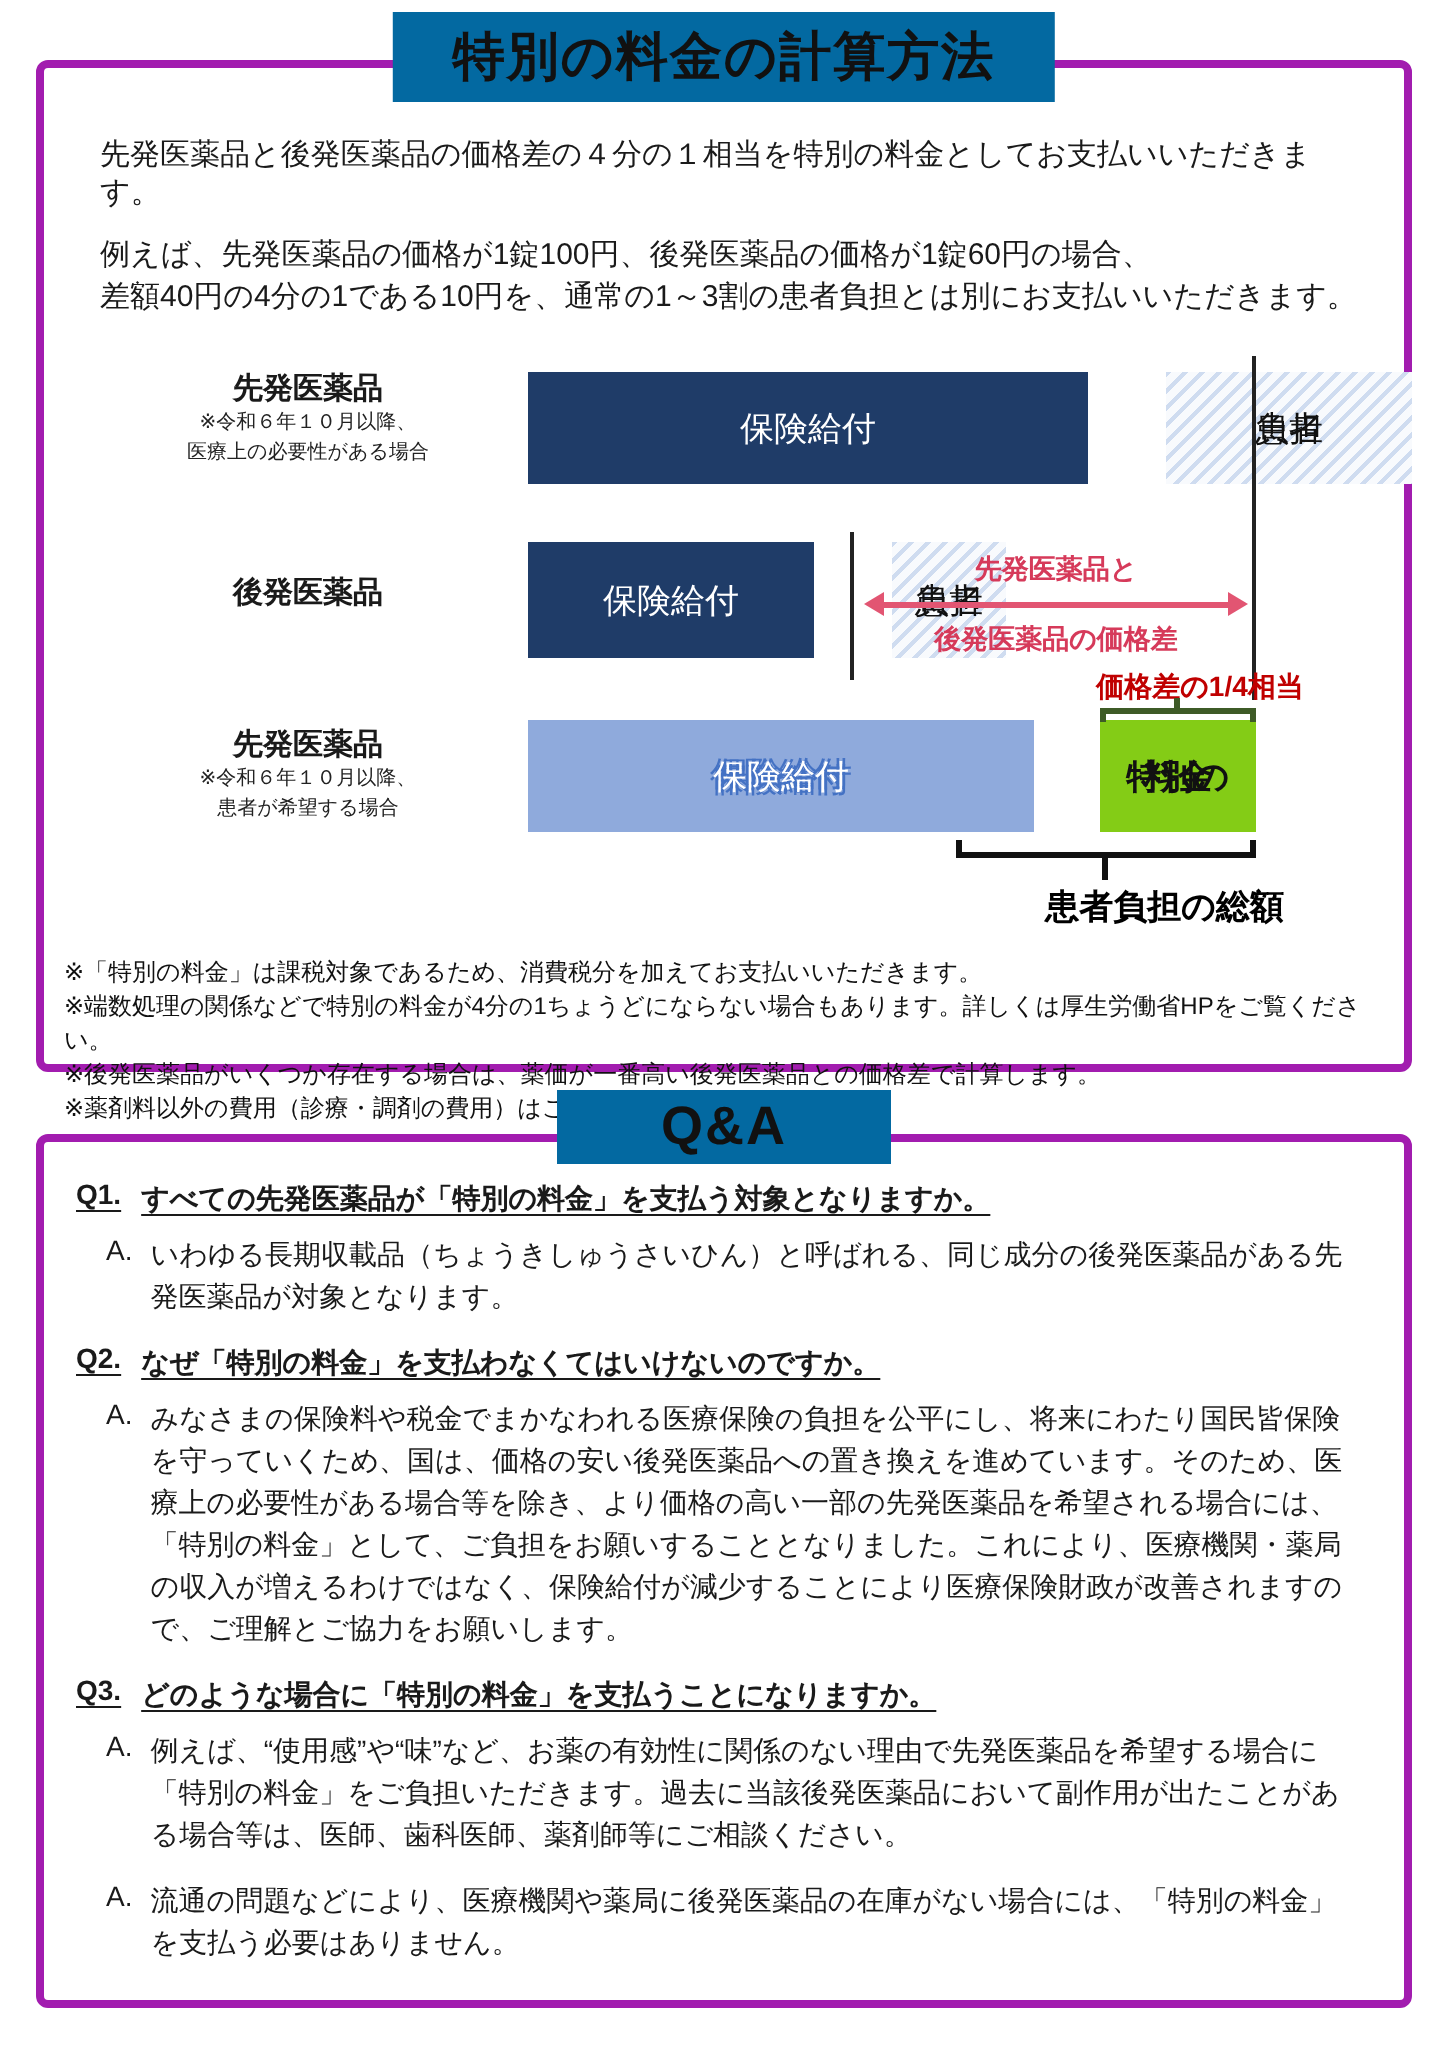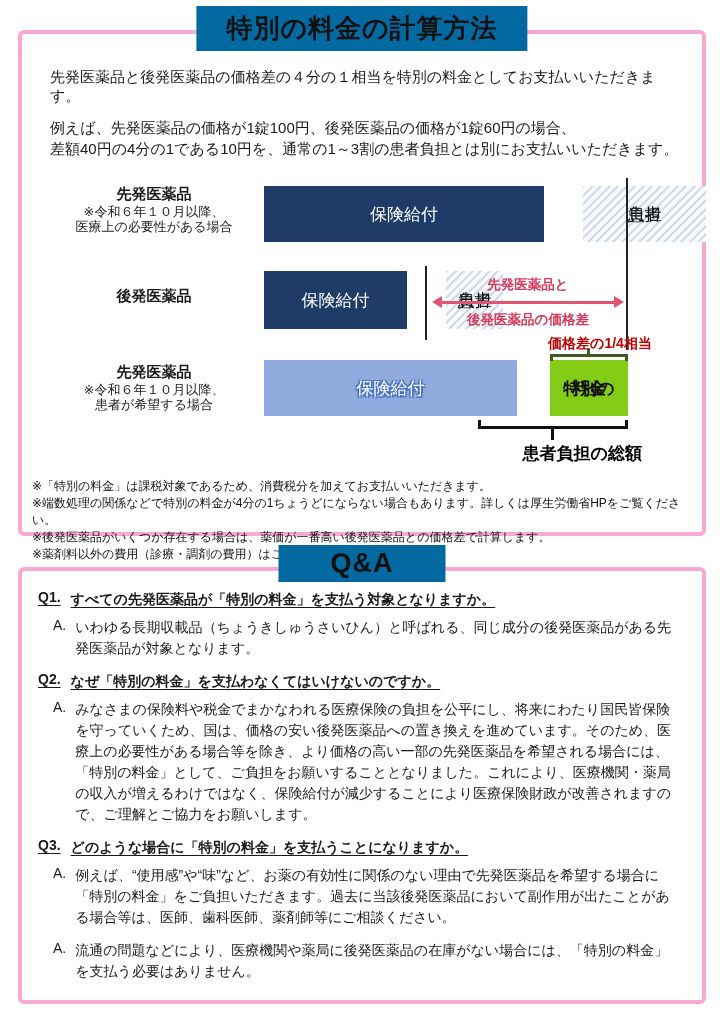--- a/index.html
+++ b/index.html
@@ -7,21 +7,21 @@
   body {
     position:relative;
     font-family:"Liberation Sans","DejaVu Sans",sans-serif;
     color:#1a1a1a;
     overflow:hidden;
   }
 
   
   .outer-box {
     position:absolute; left:18px; width:688px;
-    border:4px solid #f9a8d4; border-radius:6px; background:#fff;
+    border:4px solid #a21caf; border-radius:6px; background:#fff;
   }
   #box1 { top:30px; height:506px; }
   #box2 { top:567px; height:437px; padding:18px 18px 0 14px; }
 
   .section-title {
     position:absolute; left:50%; transform:translateX(-50%);
     background:#0369a1; color:#111;
     font-weight:bold; text-align:center; z-index:3;
     letter-spacing:1px; white-space:nowrap;
   }
@@ -31,21 +31,21 @@
   
   .intro1 { margin:34px 22px 0 28px; font-size:15px; }
   .intro2 { margin:11px 22px 0 28px; font-size:15px; line-height:21px; }
 
   
   .diagram { position:relative; height:300px; margin-top:16px; }
   .diagram * { position:absolute; }
 
   .d-label { width:170px; text-align:center; }
   .d-label .d-label-title { position:static; display:block; font-size:15px; font-weight:bold; }
-  .d-label .d-note { position:static; display:block; font-size:13px; line-height:15px; color:#222; }
+  .d-label .d-note { position:static; display:block; font-size:10px; line-height:15px; color:#222; }
   #label-row1 { left:47px; top:10px; }
   #label-row2 { left:47px; top:112px; }
   #label-row3 { left:47px; top:188px; }
 
   .bar { display:flex; height:56px; }
   #bar-row1 { left:203px; top:11px; }
   #bar-row2 { left:203px; top:96px; height:58px; }
   #bar-row3 { left:203px; top:185px; }
 
   .seg { position:static; display:flex; align-items:center; justify-content:center;

